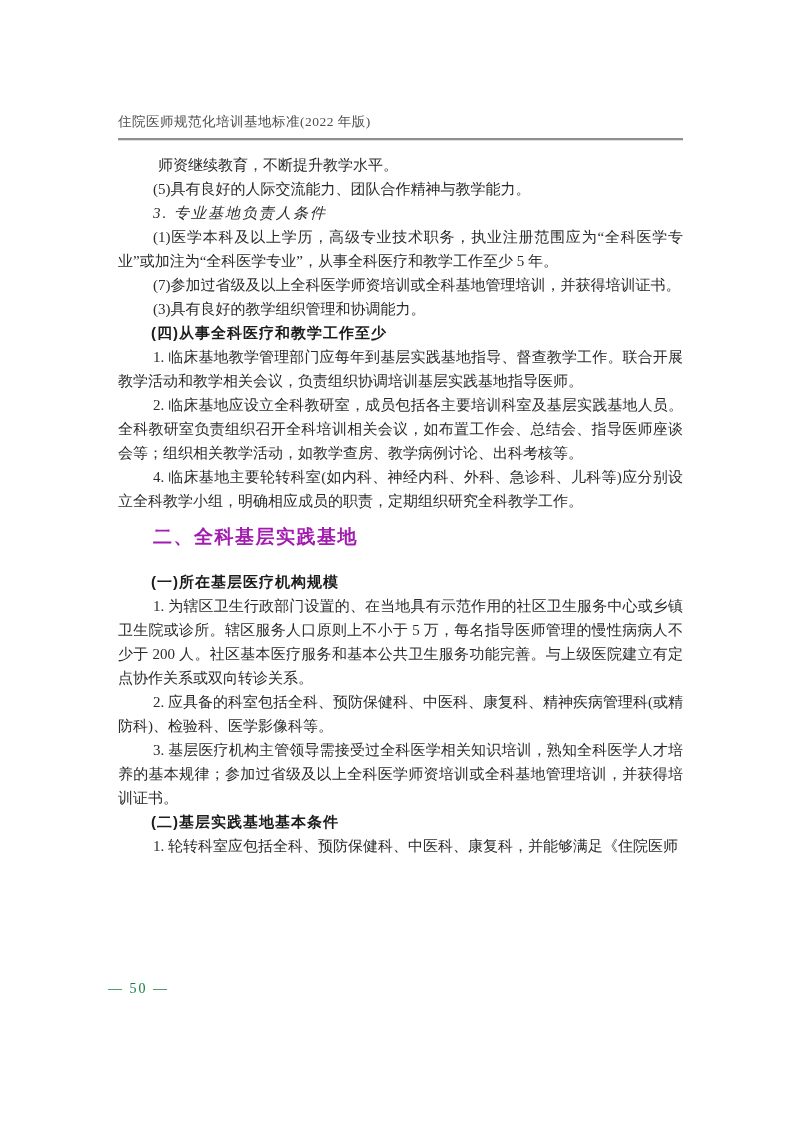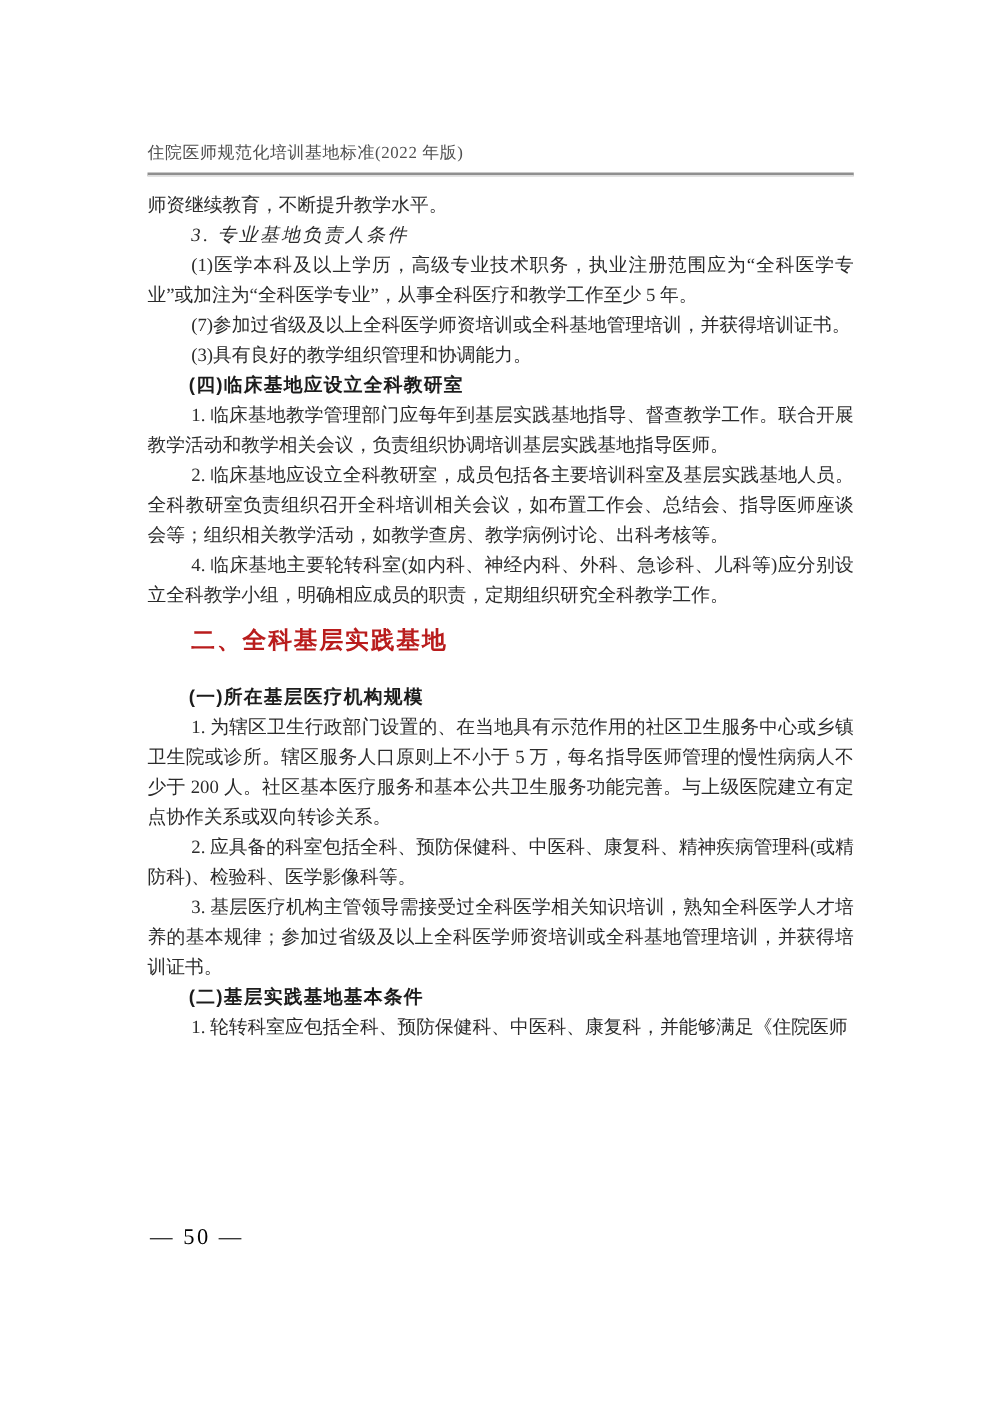--- a/index.html
+++ b/index.html
@@ -45,71 +45,72 @@
     font-size: 15px;
     line-height: 24px;
     color: #2b2b2b;
     text-align: justify;
   }
   .content p, .content h2 {
     margin: 0;
     padding: 0;
   }
   p.indent { text-indent: 35px; }
-  p.plain { text-indent: 0; }
+  p.plain { text-indent: 0; margin-left: 40px; }
   p.kaiti {
     text-indent: 35px;
     font-style: italic;
     letter-spacing: 2px;
   }
   p.subhead {
     text-indent: 33px;
     font-family: "Liberation Sans", sans-serif;
     font-weight: bold;
     color: #1c1c1c;
     letter-spacing: 1px;
   }
   h2.chapter {
     margin: 9px 0 18px 0;
     text-indent: 35px;
     font-size: 19px;
     line-height: 30px;
     font-weight: bold;
-    color: #b91c1c;
+    color: #a21caf;
     letter-spacing: 1.5px;
     font-family: "Liberation Serif", serif;
     text-align: left;
   }
   .page-footer {
     position: absolute;
-    left: 120px;
+    left: 108px;
     top: 981px;
-    font-size: 18px;
+    font-size: 14px;
     line-height: 16px;
-    color: #000000;
+    color: #15803d;
     letter-spacing: 2px;
     white-space: nowrap;
   }
 </style>
 </head>
 <body>
 
 <div class="page">
 
   <div class="running-header">住院医师规范化培训基地标准(2022 年版)</div>
 
   <div class="header-rule"></div>
 
   <div class="content">
     <p class="plain">师资继续教育，不断提升教学水平。</p>
+    <p class="indent">(5)具有良好的人际交流能力、团队合作精神与教学能力。</p>
     <p class="kaiti">3. 专业基地负责人条件</p>
     <p class="indent">(1)医学本科及以上学历，高级专业技术职务，执业注册范围应为“全科医学专业”或加注为“全科医学专业”，从事全科医疗和教学工作至少 5 年。</p>
     <p class="indent">(7)参加过省级及以上全科医学师资培训或全科基地管理培训，并获得培训证书。</p>
     <p class="indent">(3)具有良好的教学组织管理和协调能力。</p>
-    <p class="subhead">(四)临床基地应设立全科教研室</p>
+    <p class="subhead">(四)从事全科医疗和教学工作至少</p>
     <p class="indent">1. 临床基地教学管理部门应每年到基层实践基地指导、督查教学工作。联合开展教学活动和教学相关会议，负责组织协调培训基层实践基地指导医师。</p>
     <p class="indent">2. 临床基地应设立全科教研室，成员包括各主要培训科室及基层实践基地人员。全科教研室负责组织召开全科培训相关会议，如布置工作会、总结会、指导医师座谈会等；组织相关教学活动，如教学查房、教学病例讨论、出科考核等。</p>
     <p class="indent">4. 临床基地主要轮转科室(如内科、神经内科、外科、急诊科、儿科等)应分别设立全科教学小组，明确相应成员的职责，定期组织研究全科教学工作。</p>
     <h2 class="chapter">二、全科基层实践基地</h2>
     <p class="subhead">(一)所在基层医疗机构规模</p>
     <p class="indent">1. 为辖区卫生行政部门设置的、在当地具有示范作用的社区卫生服务中心或乡镇卫生院或诊所。辖区服务人口原则上不小于 5 万，每名指导医师管理的慢性病病人不少于 200 人。社区基本医疗服务和基本公共卫生服务功能完善。与上级医院建立有定点协作关系或双向转诊关系。</p>
     <p class="indent">2. 应具备的科室包括全科、预防保健科、中医科、康复科、精神疾病管理科(或精防科)、检验科、医学影像科等。</p>
     <p class="indent">3. 基层医疗机构主管领导需接受过全科医学相关知识培训，熟知全科医学人才培养的基本规律；参加过省级及以上全科医学师资培训或全科基地管理培训，并获得培训证书。</p>
     <p class="subhead">(二)基层实践基地基本条件</p>
     <p class="indent">1. 轮转科室应包括全科、预防保健科、中医科、康复科，并能够满足《住院医师</p>

